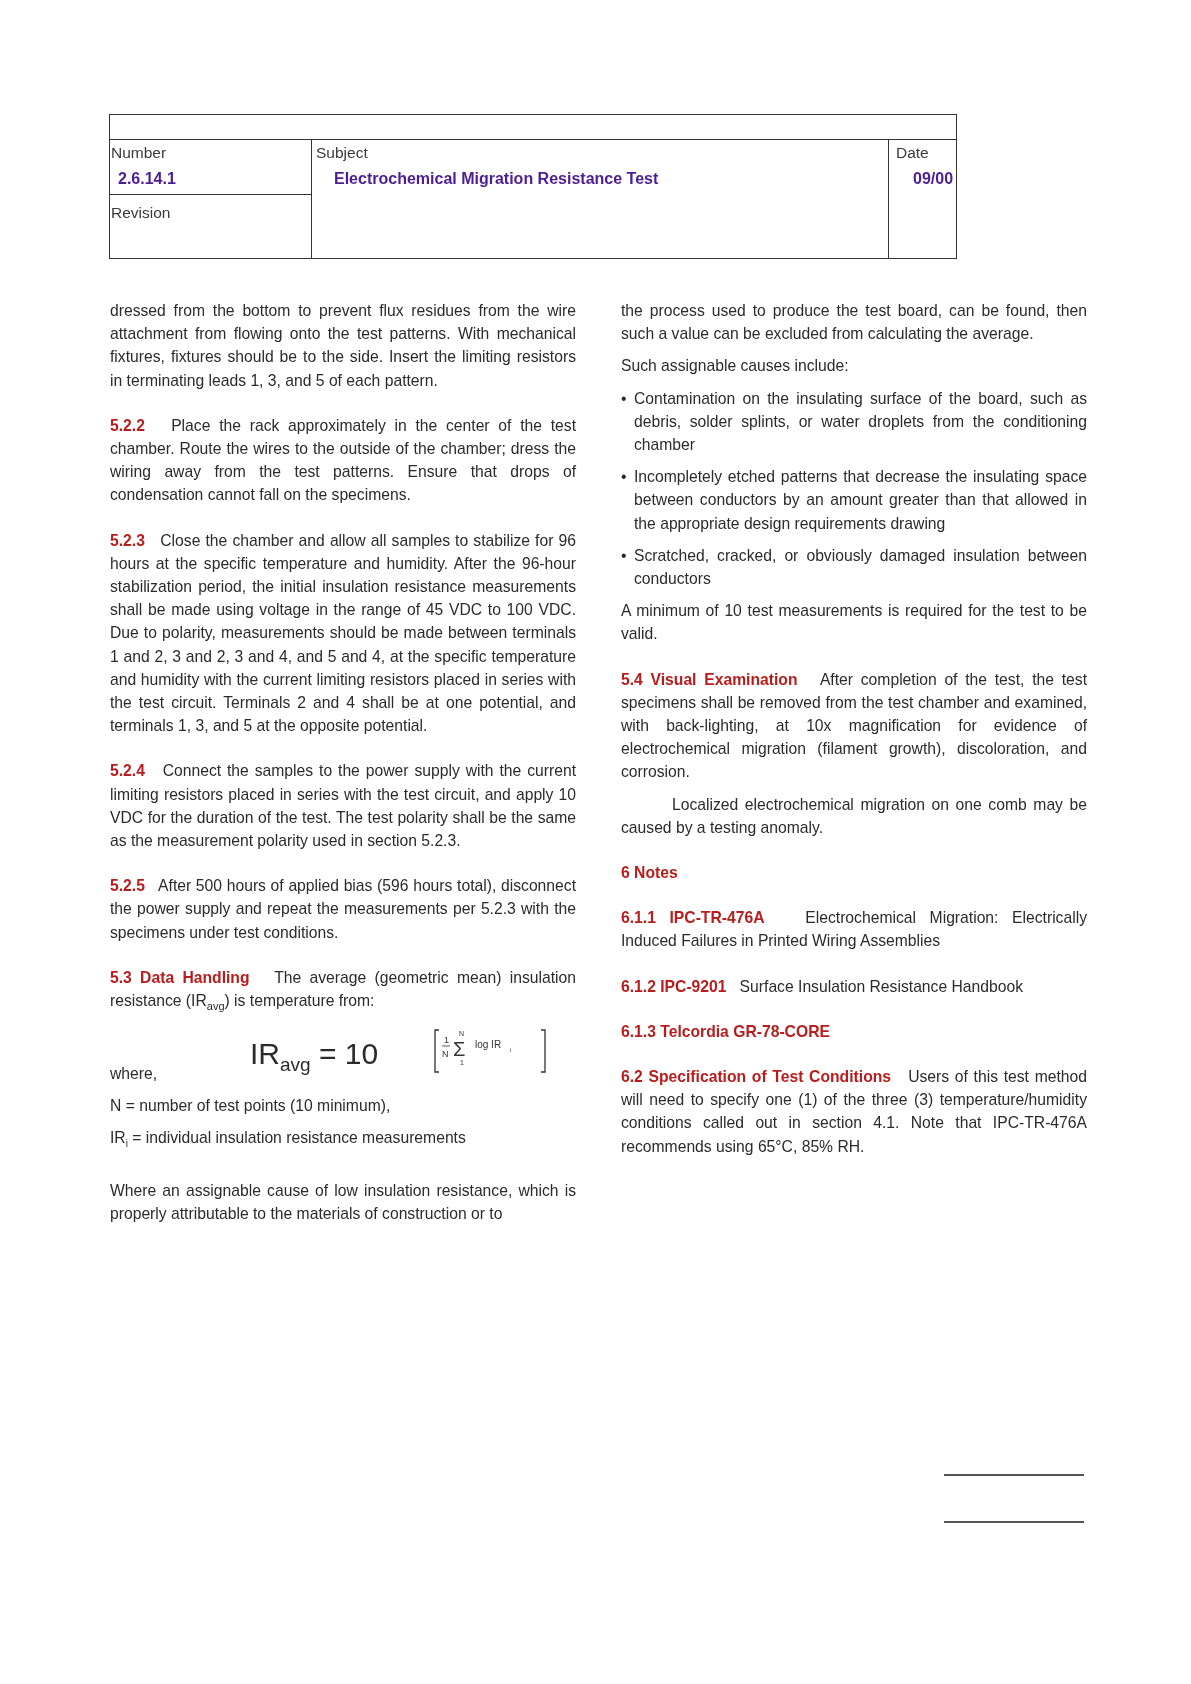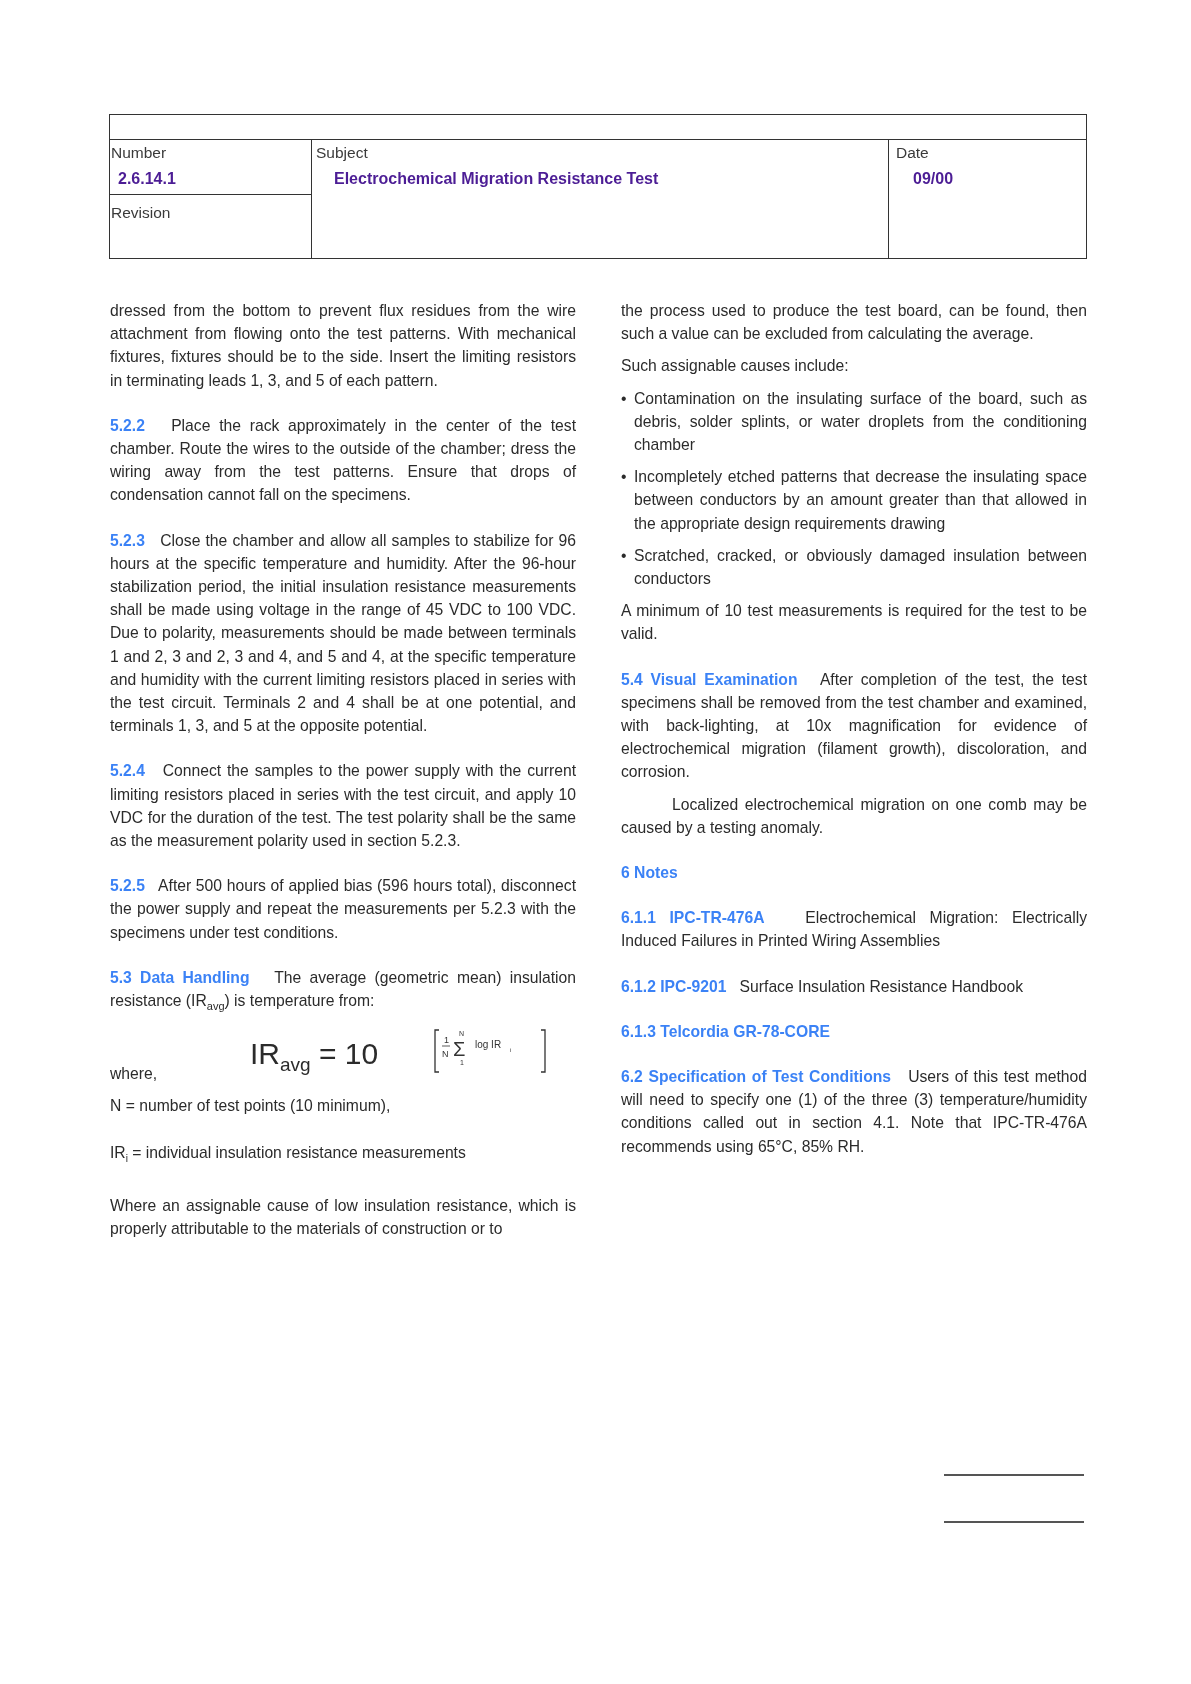--- a/index.html
+++ b/index.html
@@ -1,32 +1,32 @@
 <!DOCTYPE html>
 <html><head>
 <meta charset="utf-8">
 <style>
   html, body { margin: 0; padding: 0; }
   body {
     width: 1191px; height: 1684px; background: #ffffff; position: relative;
     font-family: "Liberation Sans", sans-serif; color: #2b2b2b; overflow: hidden;
   }
   .hdr {
-    position: absolute; left: 109px; top: 114px; width: 978px; height: 145px;
+    position: absolute; left: 109px; top: 114px; width: 848px; height: 145px;
     border: 1.5px solid #333; box-sizing: border-box;
   }
   .hdr .topband { position: absolute; left: 0; top: 0; right: 0; height: 24px; border-bottom: 1.5px solid #333; }
   .hdr .c1 { position: absolute; left: 0; top: 24px; width: 201px; bottom: 0; border-right: 1.5px solid #333; }
   .hdr .c1 .split { position: absolute; left: 0; right: 0; top: 55px; border-top: 1.5px solid #333; }
   .hdr .c3 { position: absolute; left: 778px; top: 24px; right: 0; bottom: 0; border-left: 1.5px solid #333; }
   .lbl { position: absolute; font-size: 15.5px; color: #3a3a3a; }
   .val { position: absolute; font-size: 16px; font-weight: bold; color: #4c1d95; }
   .col { position: absolute; width: 466px; font-size: 15.7px; line-height: 23.2px; text-align: justify; }
   .col p { margin: 0; }
-  .b { font-weight: bold; color: #3b82f6; }
+  .b { font-weight: bold; color: #b91c1c; }
   .para { margin-bottom: 22px !important; }
   .bul { position: relative; padding-left: 13px; }
   .bul .dot { position: absolute; left: 0; top: 0; }
   .formula { position: relative; height: 70px; }
   .f-main { position: absolute; left: 140px; top: 20px; font-size: 30px; color: #2b2b2b; }
   .f-main sub { font-size: 19px; vertical-align: -7px; }
   .f-exp { position: absolute; left: 323px; top: 6px; width: 120px; height: 46px; }
   .rule { position: absolute; left: 944px; width: 140px; border-top: 2px solid #555; }
 </style>
 </head>
@@ -87,21 +87,21 @@
       <text x="9" y="29" font-size="9" fill="#333" font-family="Liberation Sans, sans-serif">N</text>
       <text x="26" y="8" font-size="7" fill="#333" font-family="Liberation Sans, sans-serif">N</text>
       <text x="20" y="28" font-size="20" fill="#333" font-family="Liberation Sans, sans-serif">Σ</text>
       <text x="27" y="37" font-size="7" fill="#333" font-family="Liberation Sans, sans-serif">1</text>
       <text x="42" y="20" font-size="10" fill="#333" font-family="Liberation Sans, sans-serif">log IR</text>
       <text x="77" y="24" font-size="6" fill="#333" font-family="Liberation Sans, sans-serif">i</text>
     </svg>
   </div>
 
   <p style="margin-top:-30px;margin-bottom:8px;">where,</p>
-  <p style="margin-bottom:24px;">N = number of test points (10 minimum),</p>
+  <p style="margin-bottom:9px;">N = number of test points (10 minimum),</p>
   <p style="margin-bottom:24px;"><span>IR</span><sub style="font-size:10px;">i</sub><span> = individual insulation resistance measurements</span></p>
   <p>Where an assignable cause of low insulation resistance, which is properly attributable to the materials of construction or to</p>
 </div>
 
 <div class="col" style="left:621px;top:299px;">
   <p style="margin-bottom:9px;">the process used to produce the test board, can be found, then such a value can be excluded from calculating the average.</p>
   <p style="margin-bottom:9px;">Such assignable causes include:</p>
 
   <p class="bul" style="margin-bottom:9px;"><span class="dot">•</span><span>Contamination on the insulating surface of the board, such as debris, solder splints, or water droplets from the conditioning chamber</span></p>
   <p class="bul" style="margin-bottom:9px;"><span class="dot">•</span><span>Incompletely etched patterns that decrease the insulating space between conductors by an amount greater than that allowed in the appropriate design requirements drawing</span></p>

